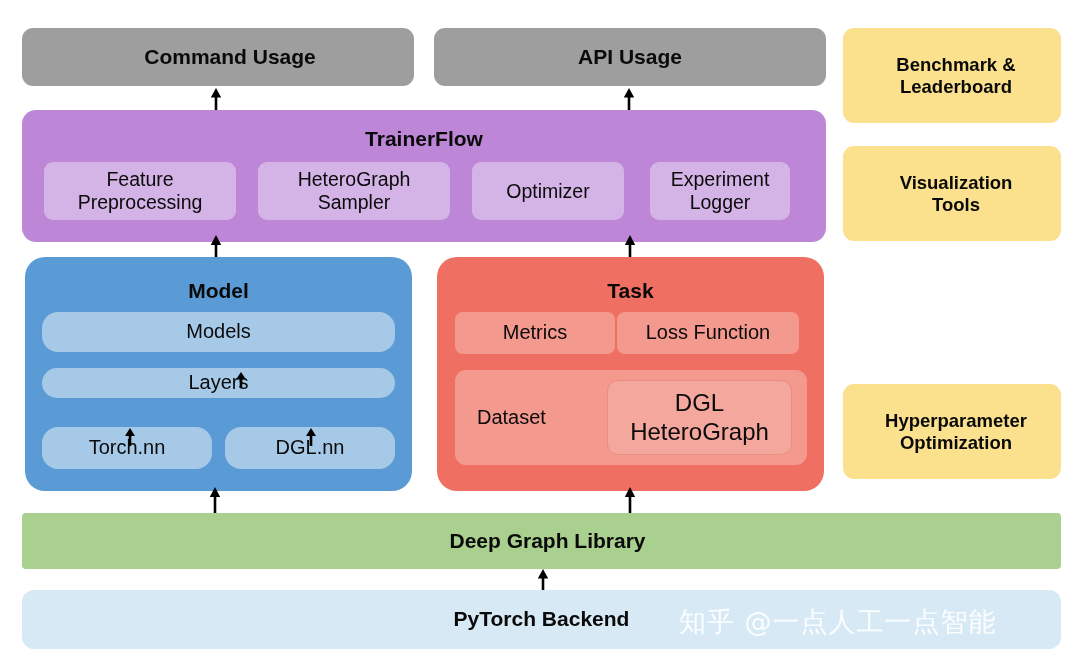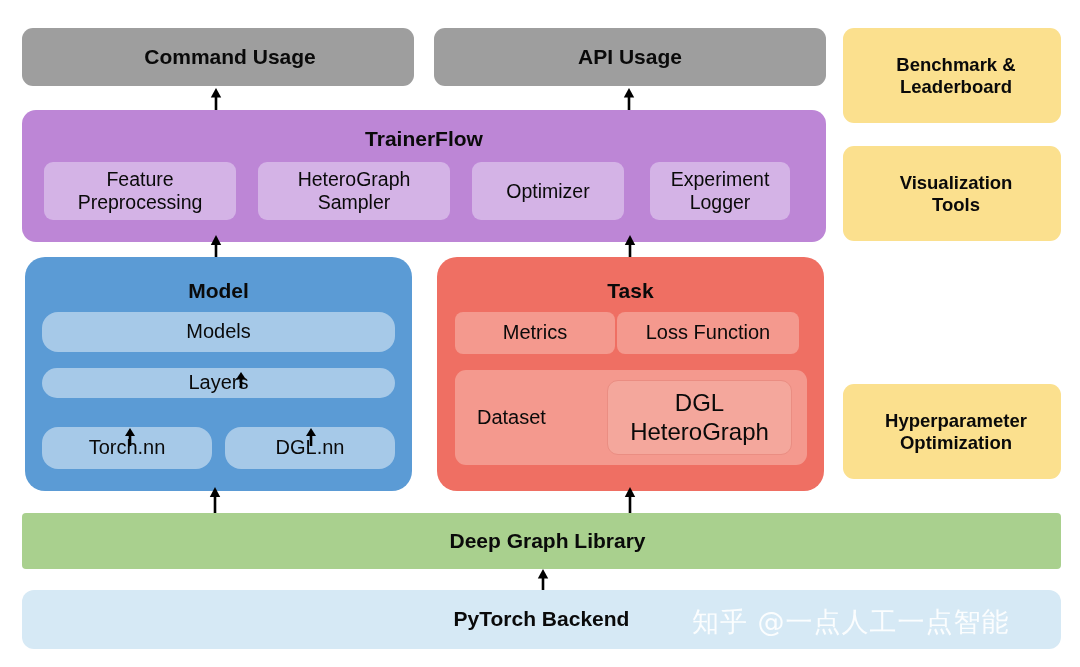--- a/index.html
+++ b/index.html
@@ -144,21 +144,20 @@
 
   
   .watermark {
     position: absolute;
     font-size: 27px;
     color: #ffffff;
     opacity: 0.92;
     font-family: "DejaVu Sans", sans-serif;
     white-space: nowrap;
     letter-spacing: 1px;
-    margin-left: 13px;
   }
 </style>
 </head>
 <body>
 
 <div id="stage">
 
   <div class="box usage-bar" style="left:22px; top:28px; width:392px; height:58px;padding-left:24px;">
     <span>Command Usage</span>
   </div>

